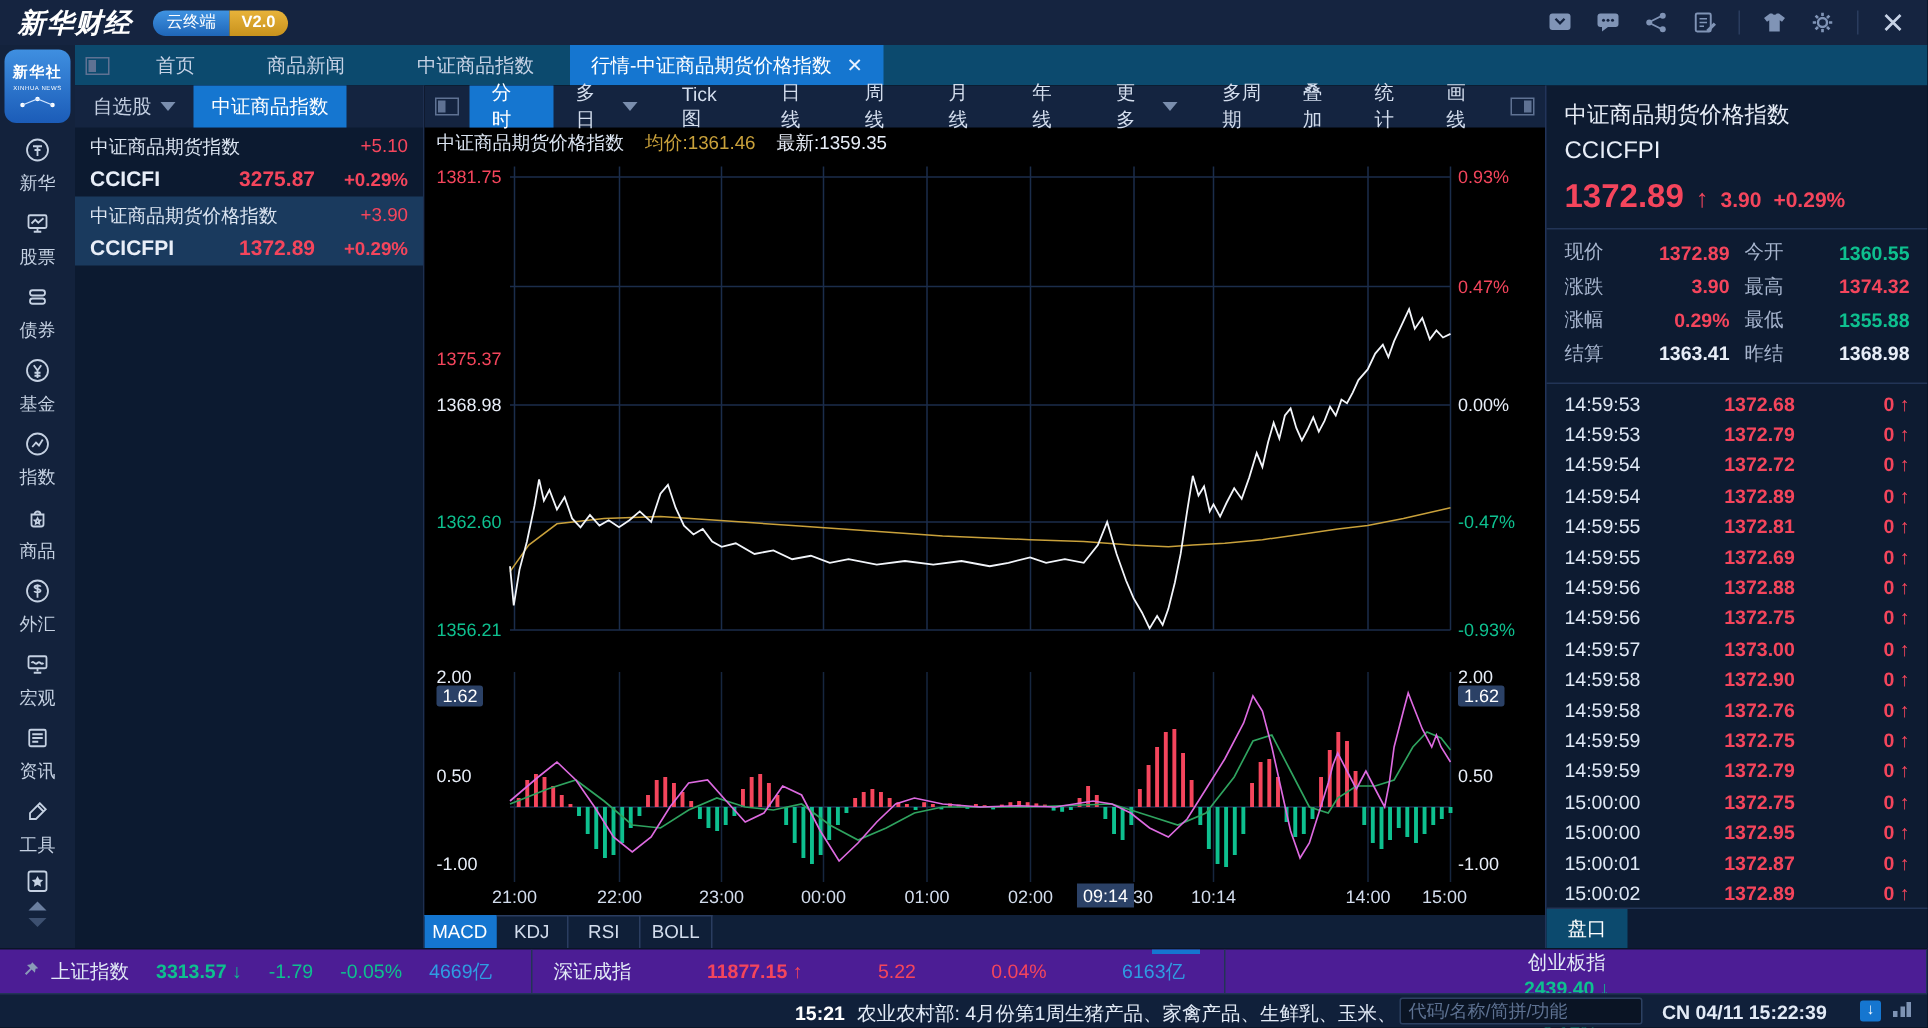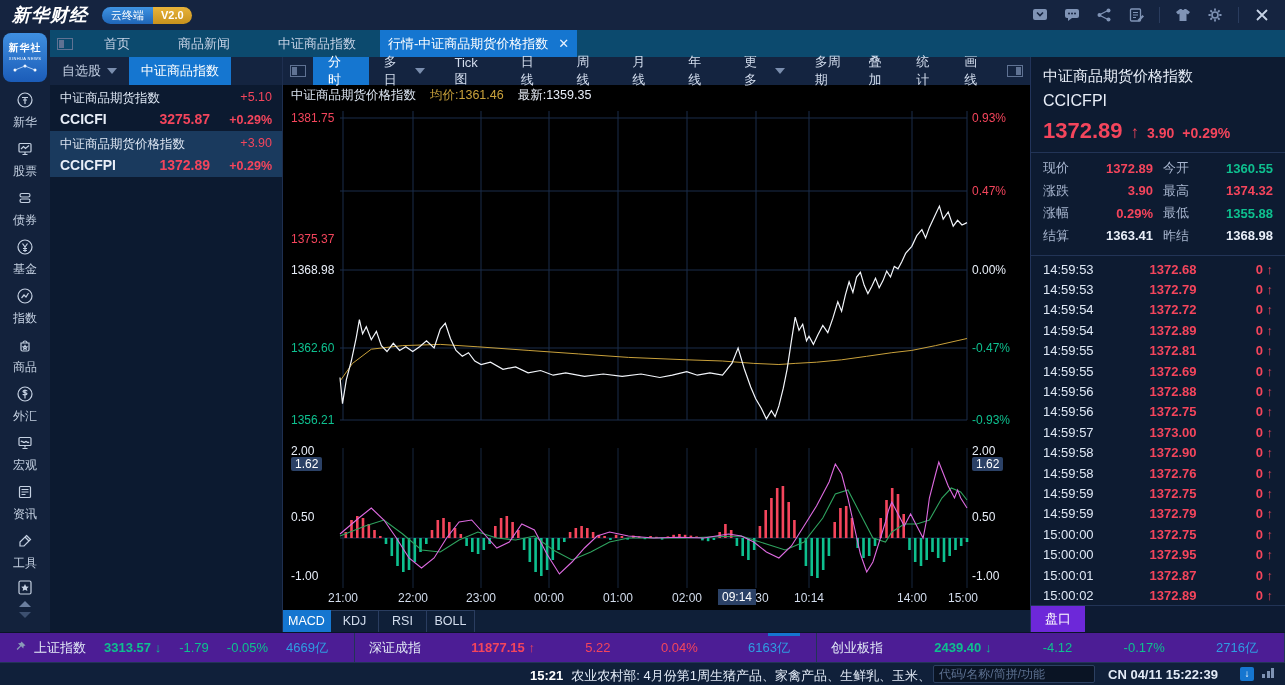--- a/index.html
+++ b/index.html
@@ -17,21 +17,21 @@
   .tb-ic{width:18px;height:16px;display:inline-flex;align-items:center;justify-content:center}
   .tb-sep{width:1px;height:16px;background:#2a3c5e}
 
   
   .tabbar{position:absolute;left:50px;top:30px;width:1235px;height:27px;background:#0c4a6e;display:flex;align-items:stretch}
   .layout-toggle{width:30px;display:flex;align-items:center;justify-content:center}
   .lt-box{width:16px;height:12px;border:1px solid #5f7293;position:relative}
   .lt-box::before{content:"";position:absolute;left:1px;top:1px;bottom:1px;width:5px;background:#5f7293}
   .lt-box.rt::before{left:auto;right:1px}
   .wtab{display:flex;align-items:center;padding:0 24px;font-size:13px;color:#c7d3e6;cursor:default}
-  .wtab.active{background:#1576d0;color:#fff;padding:0 8px;gap:10px}
+  .wtab.active{background:#1576d0;color:#fff;padding:0 14px;gap:10px}
   .wtab .x{font-size:13px;color:#e8f1ff}
 
   
   .sidebar{position:absolute;left:0;top:30px;width:50px;height:602px;background:#13223c;display:flex;flex-direction:column;align-items:center}
   .applogo{width:44px;height:49px;margin-top:3px;border-radius:8px;background:linear-gradient(#3f8fe0,#1b5cb8);display:flex;flex-direction:column;align-items:center;justify-content:center;color:#fff}
   .applogo .l1{font-size:10px;font-weight:bold;letter-spacing:1px}
   .applogo .l2{font-size:4px;letter-spacing:.4px;margin:1px 0 2px}
   .snav-item{margin-top:9px;display:flex;flex-direction:column;align-items:center;gap:2px;color:#c5d1e2;font-size:12px;cursor:default}
   .side-extra{margin-top:8px;display:flex;flex-direction:column;align-items:center;gap:5px}
   .tri{width:0;height:0;border-left:6px solid transparent;border-right:6px solid transparent}
@@ -88,21 +88,21 @@
   .q-srow{display:flex;height:22.5px;align-items:center;font-size:13px}
   .q-sl{width:36px;color:#a8b6cf}
   .q-sv{flex:1;text-align:right;font-weight:bold}
   .q-sv.v1{margin-right:10px}
   .q-ticks{margin-top:3px}
   .q-trow{display:flex;height:20.4px;align-items:center;font-size:13px}
   .q-time{width:64px;color:#dfe8f5}
   .q-tprice{flex:1;text-align:center;color:#f4455c;font-weight:bold}
   .q-tvol{width:34px;text-align:right;color:#f4455c;font-weight:bold}
   .q-bottom{position:absolute;left:0;bottom:0;width:255px;height:27px;background:#0d1b33;border-top:1px solid #223456}
-  .q-tab{display:inline-block;height:26px;line-height:26px;padding:0 14px;background:#6d28d9;color:#fff;font-size:13px}
+  .q-tab{display:inline-block;height:26px;line-height:26px;padding:0 14px;background:#0c4a6e;color:#fff;font-size:13px}
 
   
   .indexbar{position:absolute;left:0;top:632px;width:1285px;height:30px;background:#4c1d95;display:flex;border-top:1px solid #0a1527}
   .ib-thumb{position:absolute;left:768px;top:0;width:32px;height:3px;background:#1576d0}
   .ib-sec{display:flex;align-items:center;justify-content:space-between;font-size:13px;padding:0 26px 0 14px;border-right:1px solid #223456}
   .ib-name{color:#e2eaf6;display:flex;align-items:center;gap:7px}
   .ib-val{font-weight:bold}
   .statusbar{position:absolute;left:0;top:662px;width:1285px;height:23px;background:#10203a;border-top:1px solid #223456}
   .news{position:absolute;left:530px;top:4px;width:396px;overflow:hidden;white-space:nowrap;font-size:13px}
   .news-time{font-weight:bold;color:#fff;margin-right:8px}
@@ -706,21 +706,21 @@
         </div>
         <div class="ib-sec" style="width: 462px;">
           <span class="ib-name">
             <span>深证成指</span>
           </span>
           <span class="ib-val red">11877.15 <span>↑</span></span>
           <span class="red">5.22</span>
           <span class="red">0.04%</span>
           <span class="blue">6163亿</span>
         </div>
-        <div class="ib-sec" style="width: 468px;">
+        <div class="ib-sec" style="width: 468px; flex-direction: column;">
           <span class="ib-name">
             <span>创业板指</span>
           </span>
           <span class="ib-val green">2439.40 <span>↓</span></span>
           <span class="green">-4.12</span>
           <span class="green">-0.17%</span>
           <span class="blue">2716亿</span>
         </div>
       </div>
   </footer>

